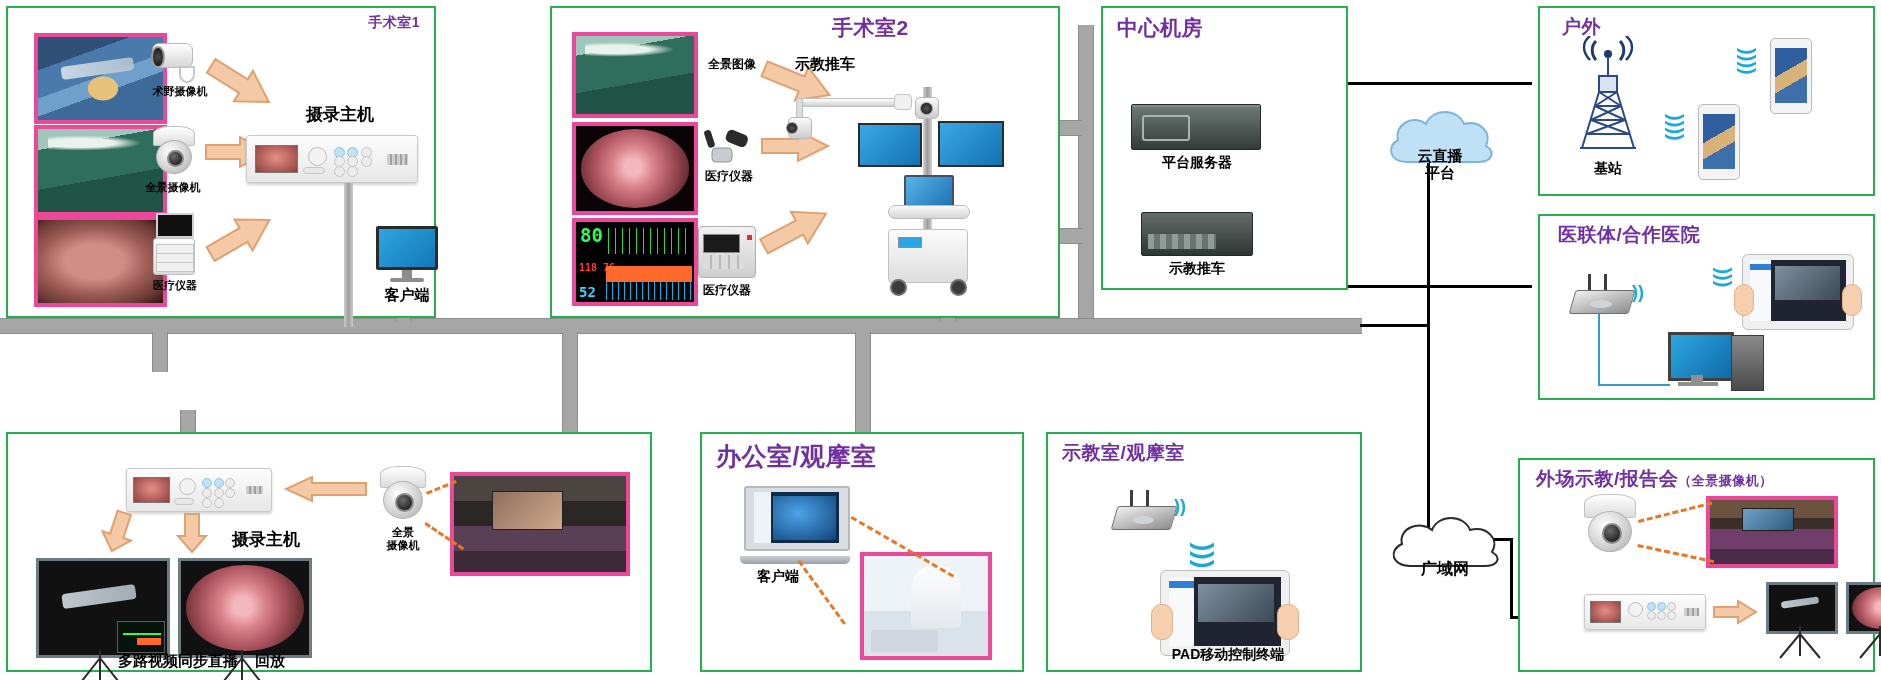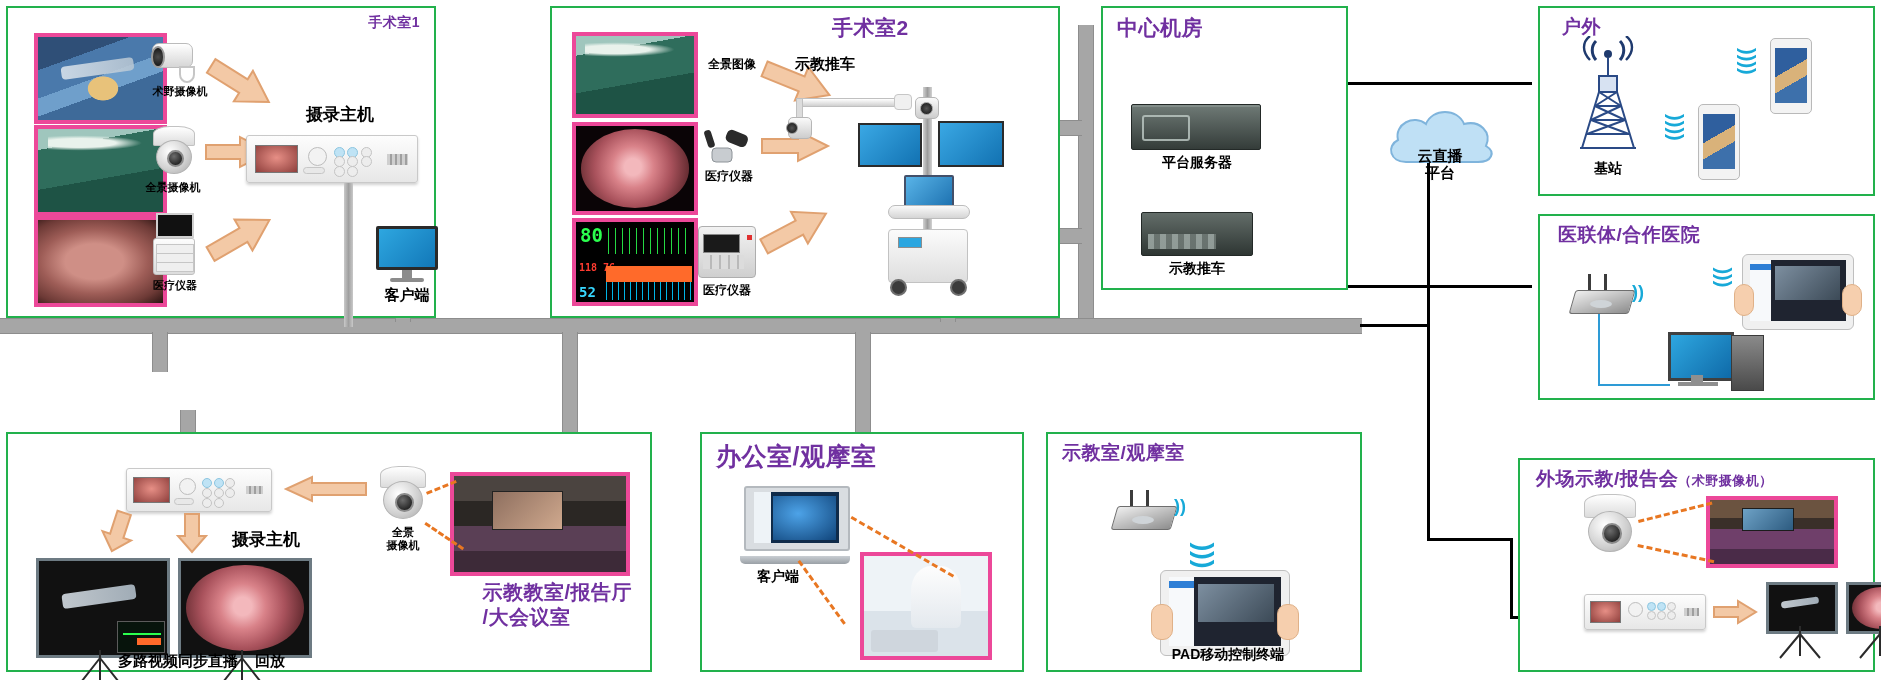--- a/index.html
+++ b/index.html
@@ -374,20 +374,26 @@
   <div class="cloud" style="left:1380px;top:98px;width:120px;height:78px;">
     <svg class="cl" width="120" height="78" viewBox="0 0 120 78">
       <path d="M26,64 C10,64 6,48 18,42 C14,26 34,16 46,26 C52,10 78,10 84,26 C100,22 112,34 106,48 C116,54 112,64 98,64 Z" fill="#bfe0f5" stroke="#7fb4dc" stroke-width="2"></path>
     </svg>
     <div class="ctext" style="font-size:15px;">
       <span>云直播</span><br>
       <span>平台</span>
     </div>
   </div>
 
+  <div class="cloud" style="left:1382px;top:506px;width:126px;height:72px;">
+    <svg class="cl" width="126" height="72" viewBox="0 0 126 72">
+      <path d="M28,60 C10,60 6,44 20,38 C16,22 38,14 50,24 C56,8 82,8 88,24 C104,20 118,32 110,46 C120,52 116,60 102,60 Z" fill="#ffffff" stroke="#2b2b2b" stroke-width="2"></path>
+    </svg>
+    <div class="ctext" style="font-size:16px;">广域网</div>
+  </div>
 
   <div class="panel" style="left:1538px;top:6px;width:337px;height:190px;">
     <div class="ptitle" style="left:22px;top:6px;font-size:19px;">户外</div>
 
     <div class="tower" style="left:20px;top:28px;width:96px;height:122px;">
       <svg width="96" height="122" viewBox="0 0 96 122">
         <g stroke="#1f3a6e" stroke-width="2.4" fill="none">
           <path d="M30,24 C22,16 22,6 30,0"></path>
             <path d="M66,24 C74,16 74,6 66,0"></path>
           <path d="M36,24 C31,18 31,10 36,5" stroke-width="3"></path>
@@ -446,21 +452,21 @@
     <div class="pc" style="left:128px;top:116px;width:96px;height:58px;">
       <div class="mon"></div>
         <div class="neck"></div>
         <div class="base"></div>
         <div class="tower"></div>
     </div>
   </div>
 
   <div class="panel" style="left:1518px;top:458px;width:357px;height:214px;">
     <div class="ptitle" style="left:16px;top:6px;font-size:19px;">
-      <span>外场示教/报告会</span><span class="sub">（术野摄像机）</span>
+      <span>外场示教/报告会</span><span class="sub">（全景摄像机）</span>
     </div>
 
     <div class="cam-dome" style="left:58px;top:34px;width:62px;height:64px;">
       <div class="top"></div>
         <div class="ball"></div>
         <div class="lens"></div>
     </div>
 
     <div class="photo ph-hotel" style="left:186px;top:36px;width:124px;height:64px;"></div>
     <div class="dashline" style="left:118px;top:60px;width:76px;transform:rotate(-14deg);"></div>
@@ -497,24 +503,20 @@
     <div class="tripod" style="left:332px;top:166px;width:56px;height:34px;">
       <svg width="56" height="34" viewBox="0 0 56 34">
           <g stroke="#2b2b2b" stroke-width="2" fill="none">
         <path d="M28,0 L28,30 M28,8 L8,32 M28,8 L48,32"></path>
           </g>
         </svg>
     </div>
   </div>
 
   <div class="panel" style="left:6px;top:432px;width:646px;height:240px;">
-    <div class="ptitle" style="right:18px;top:146px;font-size:20px;text-align:left;line-height:1.25;">
-      <span>示教教室/报告厅</span><br>
-      <span>/大会议室</span>
-    </div>
 
     <div class="host" style="left:118px;top:34px;width:146px;height:44px;">
       <div class="body"></div>
       <div class="scr"></div>
       <div class="knob" style="left:36%;top:22%;width:15px;height:15px;"></div>
       <div class="key keyb" style="left:52%;top:22%;width:8px;height:8px;"></div>
       <div class="key keyb" style="left:60%;top:22%;width:8px;height:8px;"></div>
       <div class="key" style="left:68%;top:22%;width:8px;height:8px;"></div>
       <div class="key" style="left:52%;top:46%;width:8px;height:8px;"></div>
       <div class="key" style="left:60%;top:46%;width:8px;height:8px;"></div>

